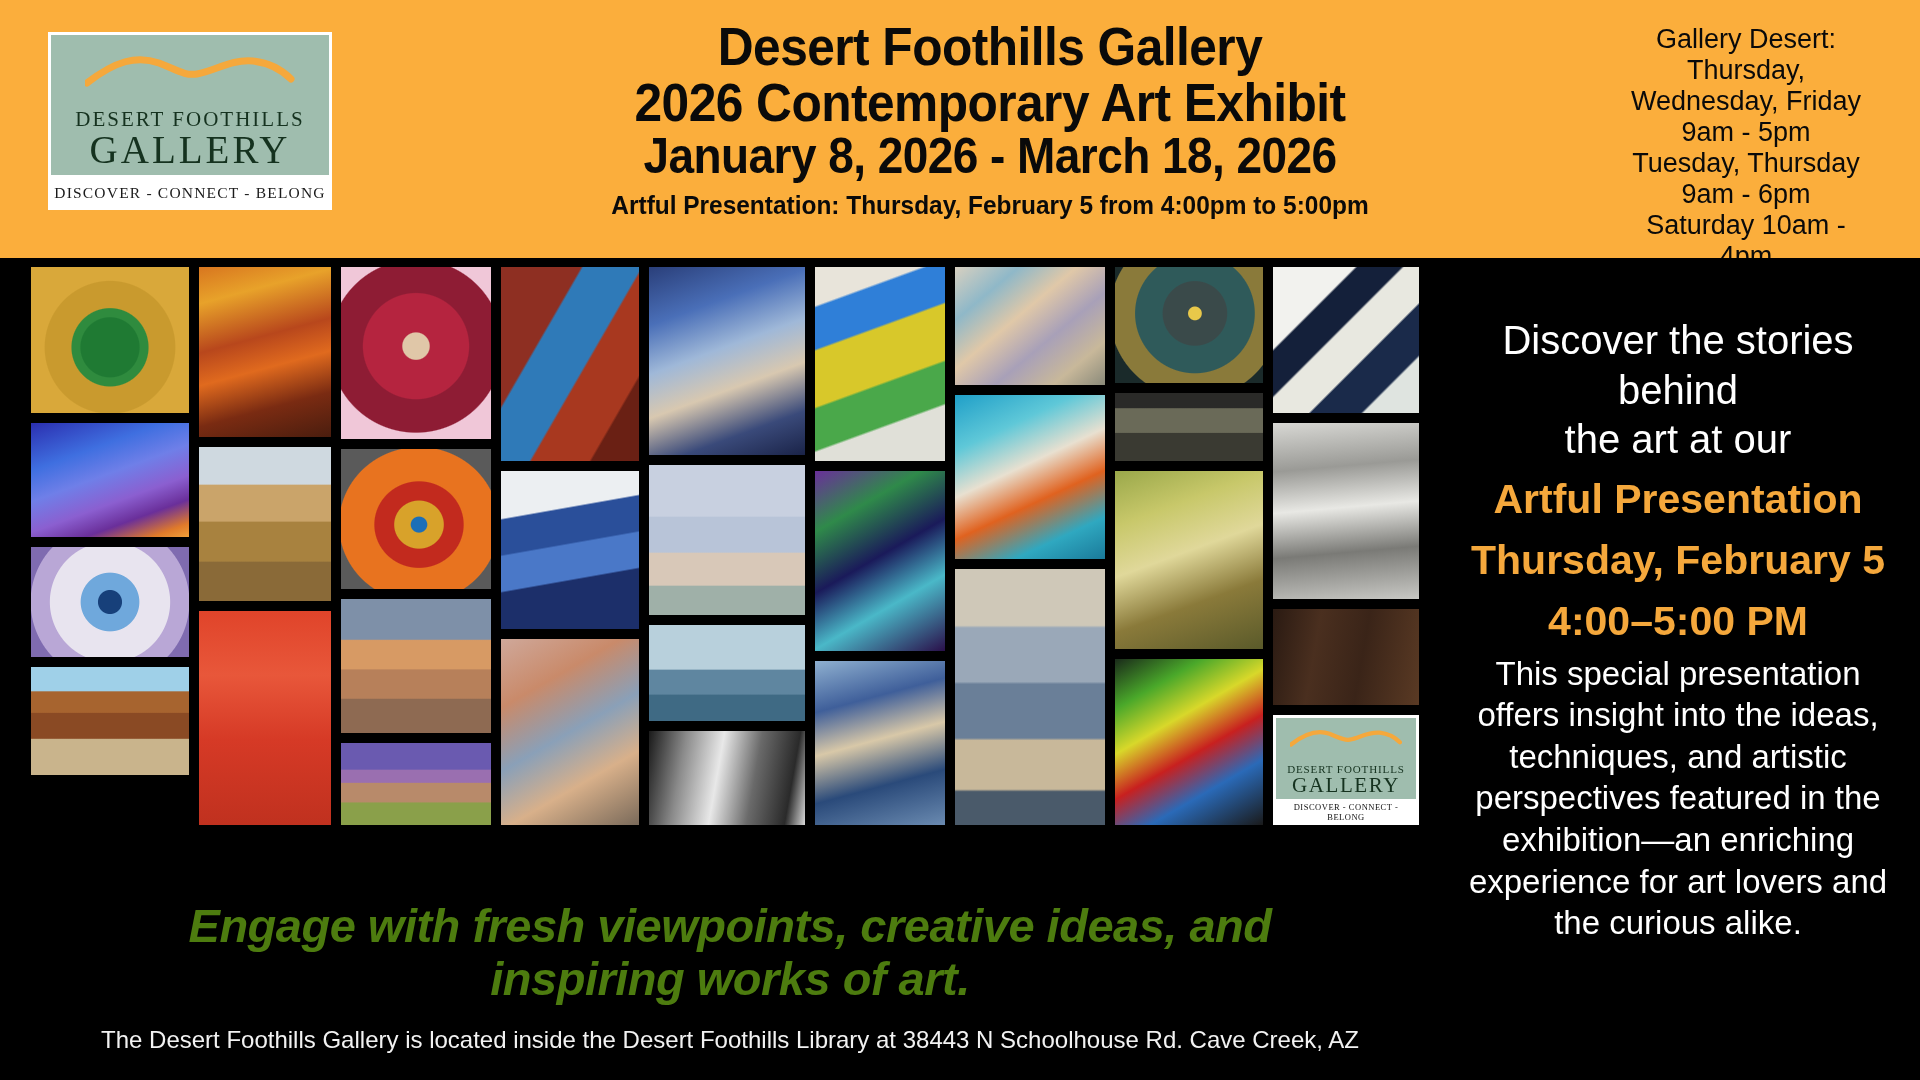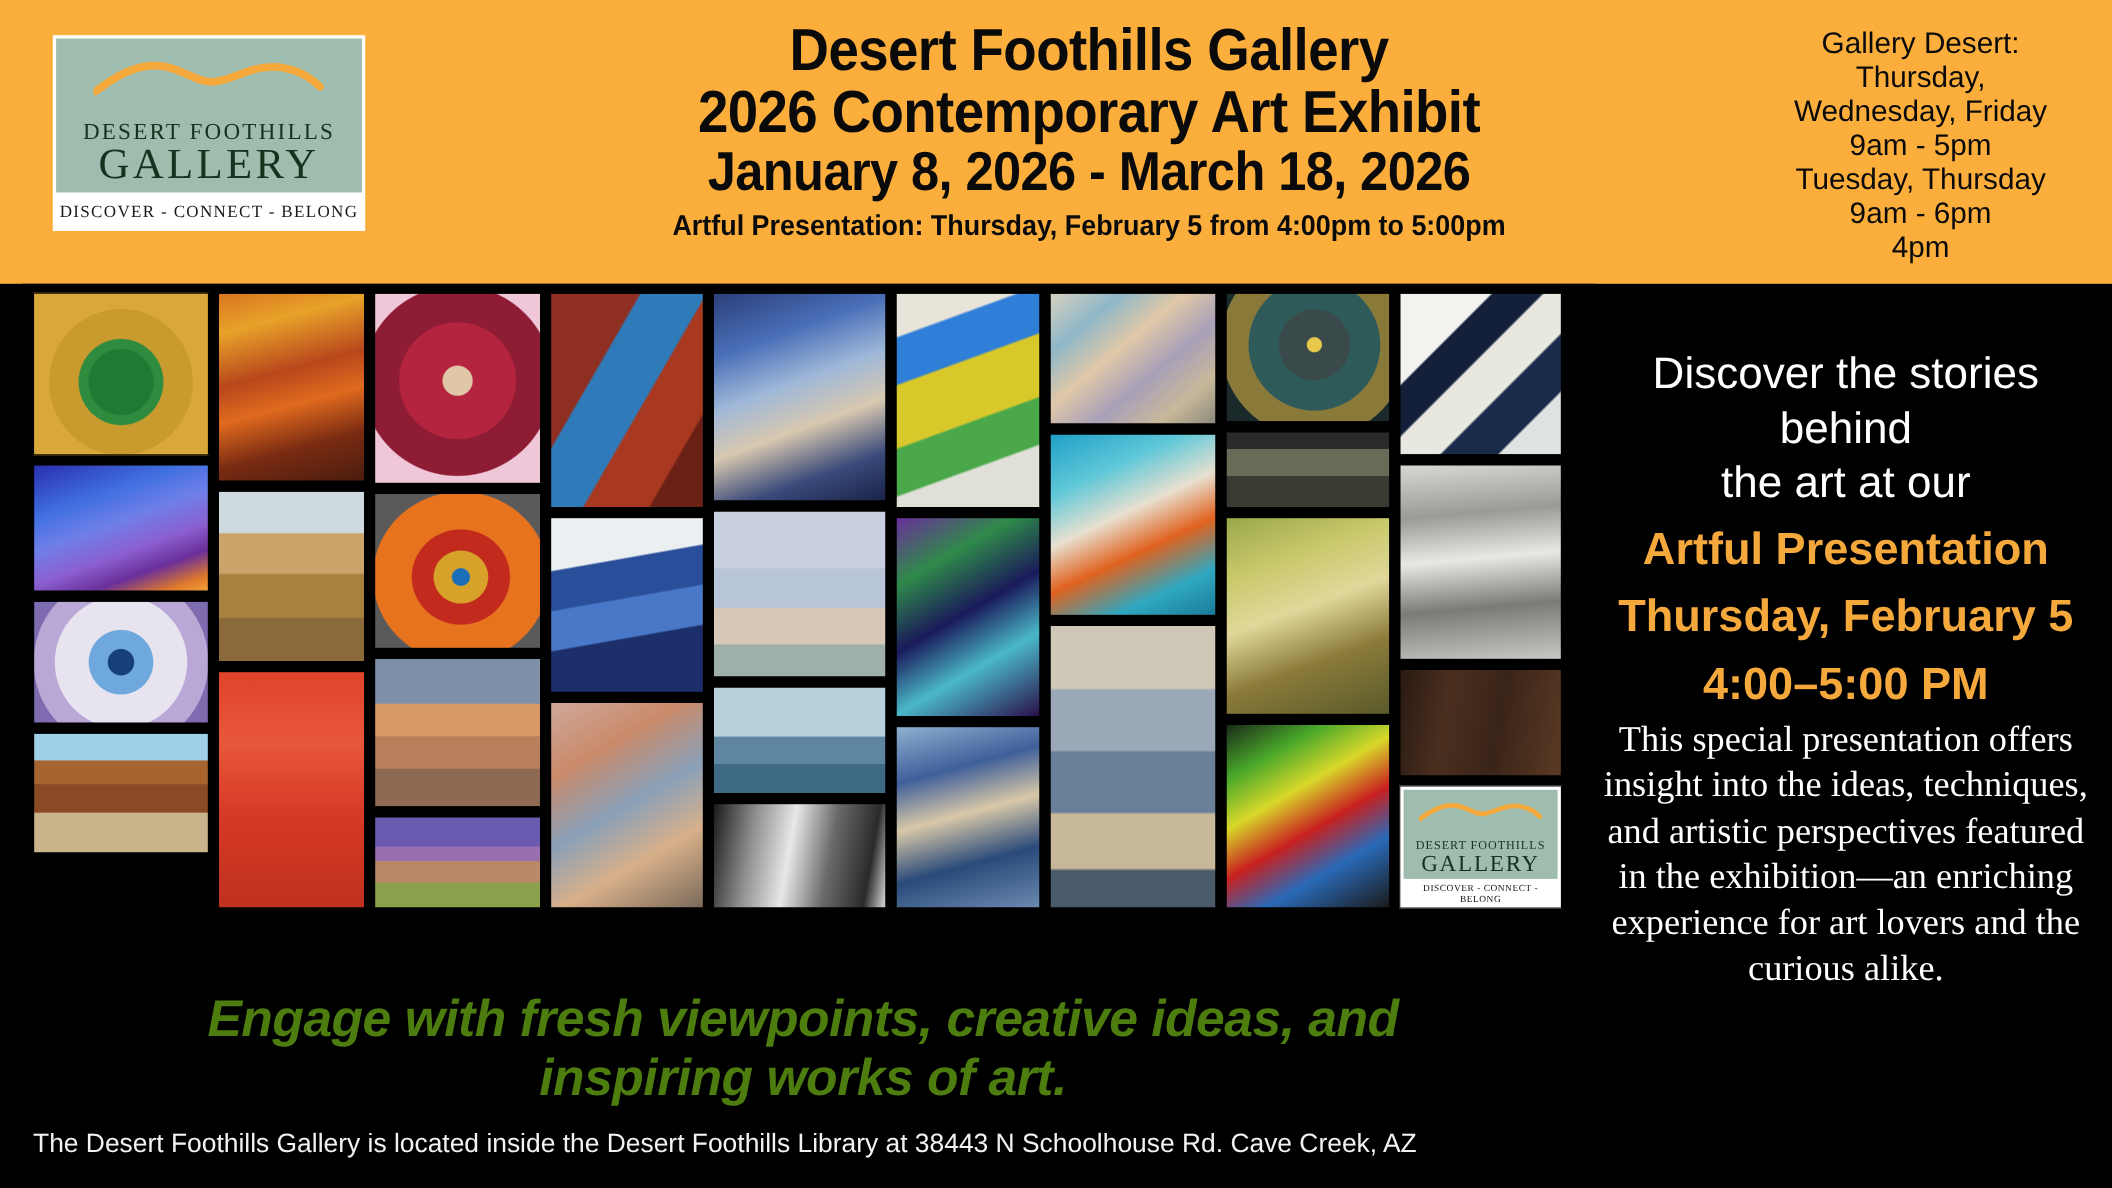--- a/index.html
+++ b/index.html
@@ -120,21 +120,21 @@
     color: #4d7c0f;
     font-size: 47px;
     font-weight: bold;
     line-height: 1.12;
     letter-spacing: -0.5px;
     font-style: italic;
   }
   .address {
     position: absolute; left: 30px; top: 768px;
     width: 1400px;
-    text-align: left;
+    text-align: center;
     color: #f2f2f2;
     font-size: 24px;
     line-height: 1.2;
   }
 
   
   .rpanel {
     position: absolute; left: 1452px; top: 58px;
     width: 452px;
     text-align: center;
@@ -142,21 +142,20 @@
   .rp-lead {
     color: #ffffff; font-size: 40px; line-height: 1.24;
   }
   .rp-hl {
     color: #F5A83C; font-size: 41px; font-weight: bold;
     line-height: 1.3; margin-top: 8px;
   }
   .rp-body {
     color: #ffffff; font-size: 33px; line-height: 1.26;
     margin-top: 4px;
-    font-family: Liberation Serif, serif;
   }
 
   
   .glogo { background:#fff; padding:3px; display:flex; flex-direction:column;}
   .glogo .f { background:#9FBDAE; flex:1; display:flex; flex-direction:column; align-items:center; justify-content:flex-end; padding-bottom:3px; position:relative;}
   .glogo .f .a { font-family:"Liberation Serif",serif; font-size:11px; letter-spacing:0.9px; color:#15321f;}
   .glogo .f .b { font-family:"Liberation Serif",serif; font-size:21px; letter-spacing:1.6px; color:#15321f; line-height:1;}
   .glogo .t { font-family:"Liberation Serif",serif; font-size:8.5px; letter-spacing:0.5px; color:#111; text-align:center; padding-top:3px;}
 </style>
 </head>
@@ -184,20 +183,21 @@
       <div class="t-line4">Artful Presentation: Thursday, February 5 from 4:00pm to 5:00pm</div>
     </div>
 
     <div class="hours">
       <div>Gallery Desert:</div>
       <div>Thursday,</div>
       <div>Wednesday, Friday</div>
       <div>9am - 5pm</div>
       <div>Tuesday, Thursday</div>
       <div>9am - 6pm</div>
+      <div>Saturday 10am -</div>
       <div>4pm</div>
     </div>
   </div>
 
   <div class="stage">
 
     <div class="gallery" id="gallery">
         <div class="art" style="left: 10px; top: 8px; width: 160px; height: 148px; background: radial-gradient(at 50% 55%, rgb(31, 122, 51) 0px, rgb(31, 122, 51) 26%, rgb(47, 139, 62) 27%, rgb(47, 139, 62) 34%, rgb(201, 154, 46) 35%, rgb(201, 154, 46) 58%, rgb(217, 168, 58) 59%, rgb(217, 168, 58) 100%), rgb(207, 163, 58);"></div>
         <div class="art" style="left: 10px; top: 164px; width: 160px; height: 116px; background: linear-gradient(160deg, rgb(43, 47, 176) 0%, rgb(63, 111, 224) 28%, rgb(111, 127, 232) 46%, rgb(139, 95, 208) 64%, rgb(106, 47, 154) 78%, rgb(224, 122, 42) 92%, rgb(240, 160, 58) 100%);"></div>
         <div class="art" style="left: 10px; top: 288px; width: 160px; height: 112px; background: radial-gradient(circle, rgb(23, 64, 122) 0px, rgb(23, 64, 122) 12%, rgb(111, 168, 220) 13%, rgb(111, 168, 220) 30%, rgb(232, 228, 239) 31%, rgb(232, 228, 239) 62%, rgb(185, 167, 214) 63%, rgb(185, 167, 214) 82%, rgb(127, 107, 176) 83%, rgb(127, 107, 176) 100%);"></div>

